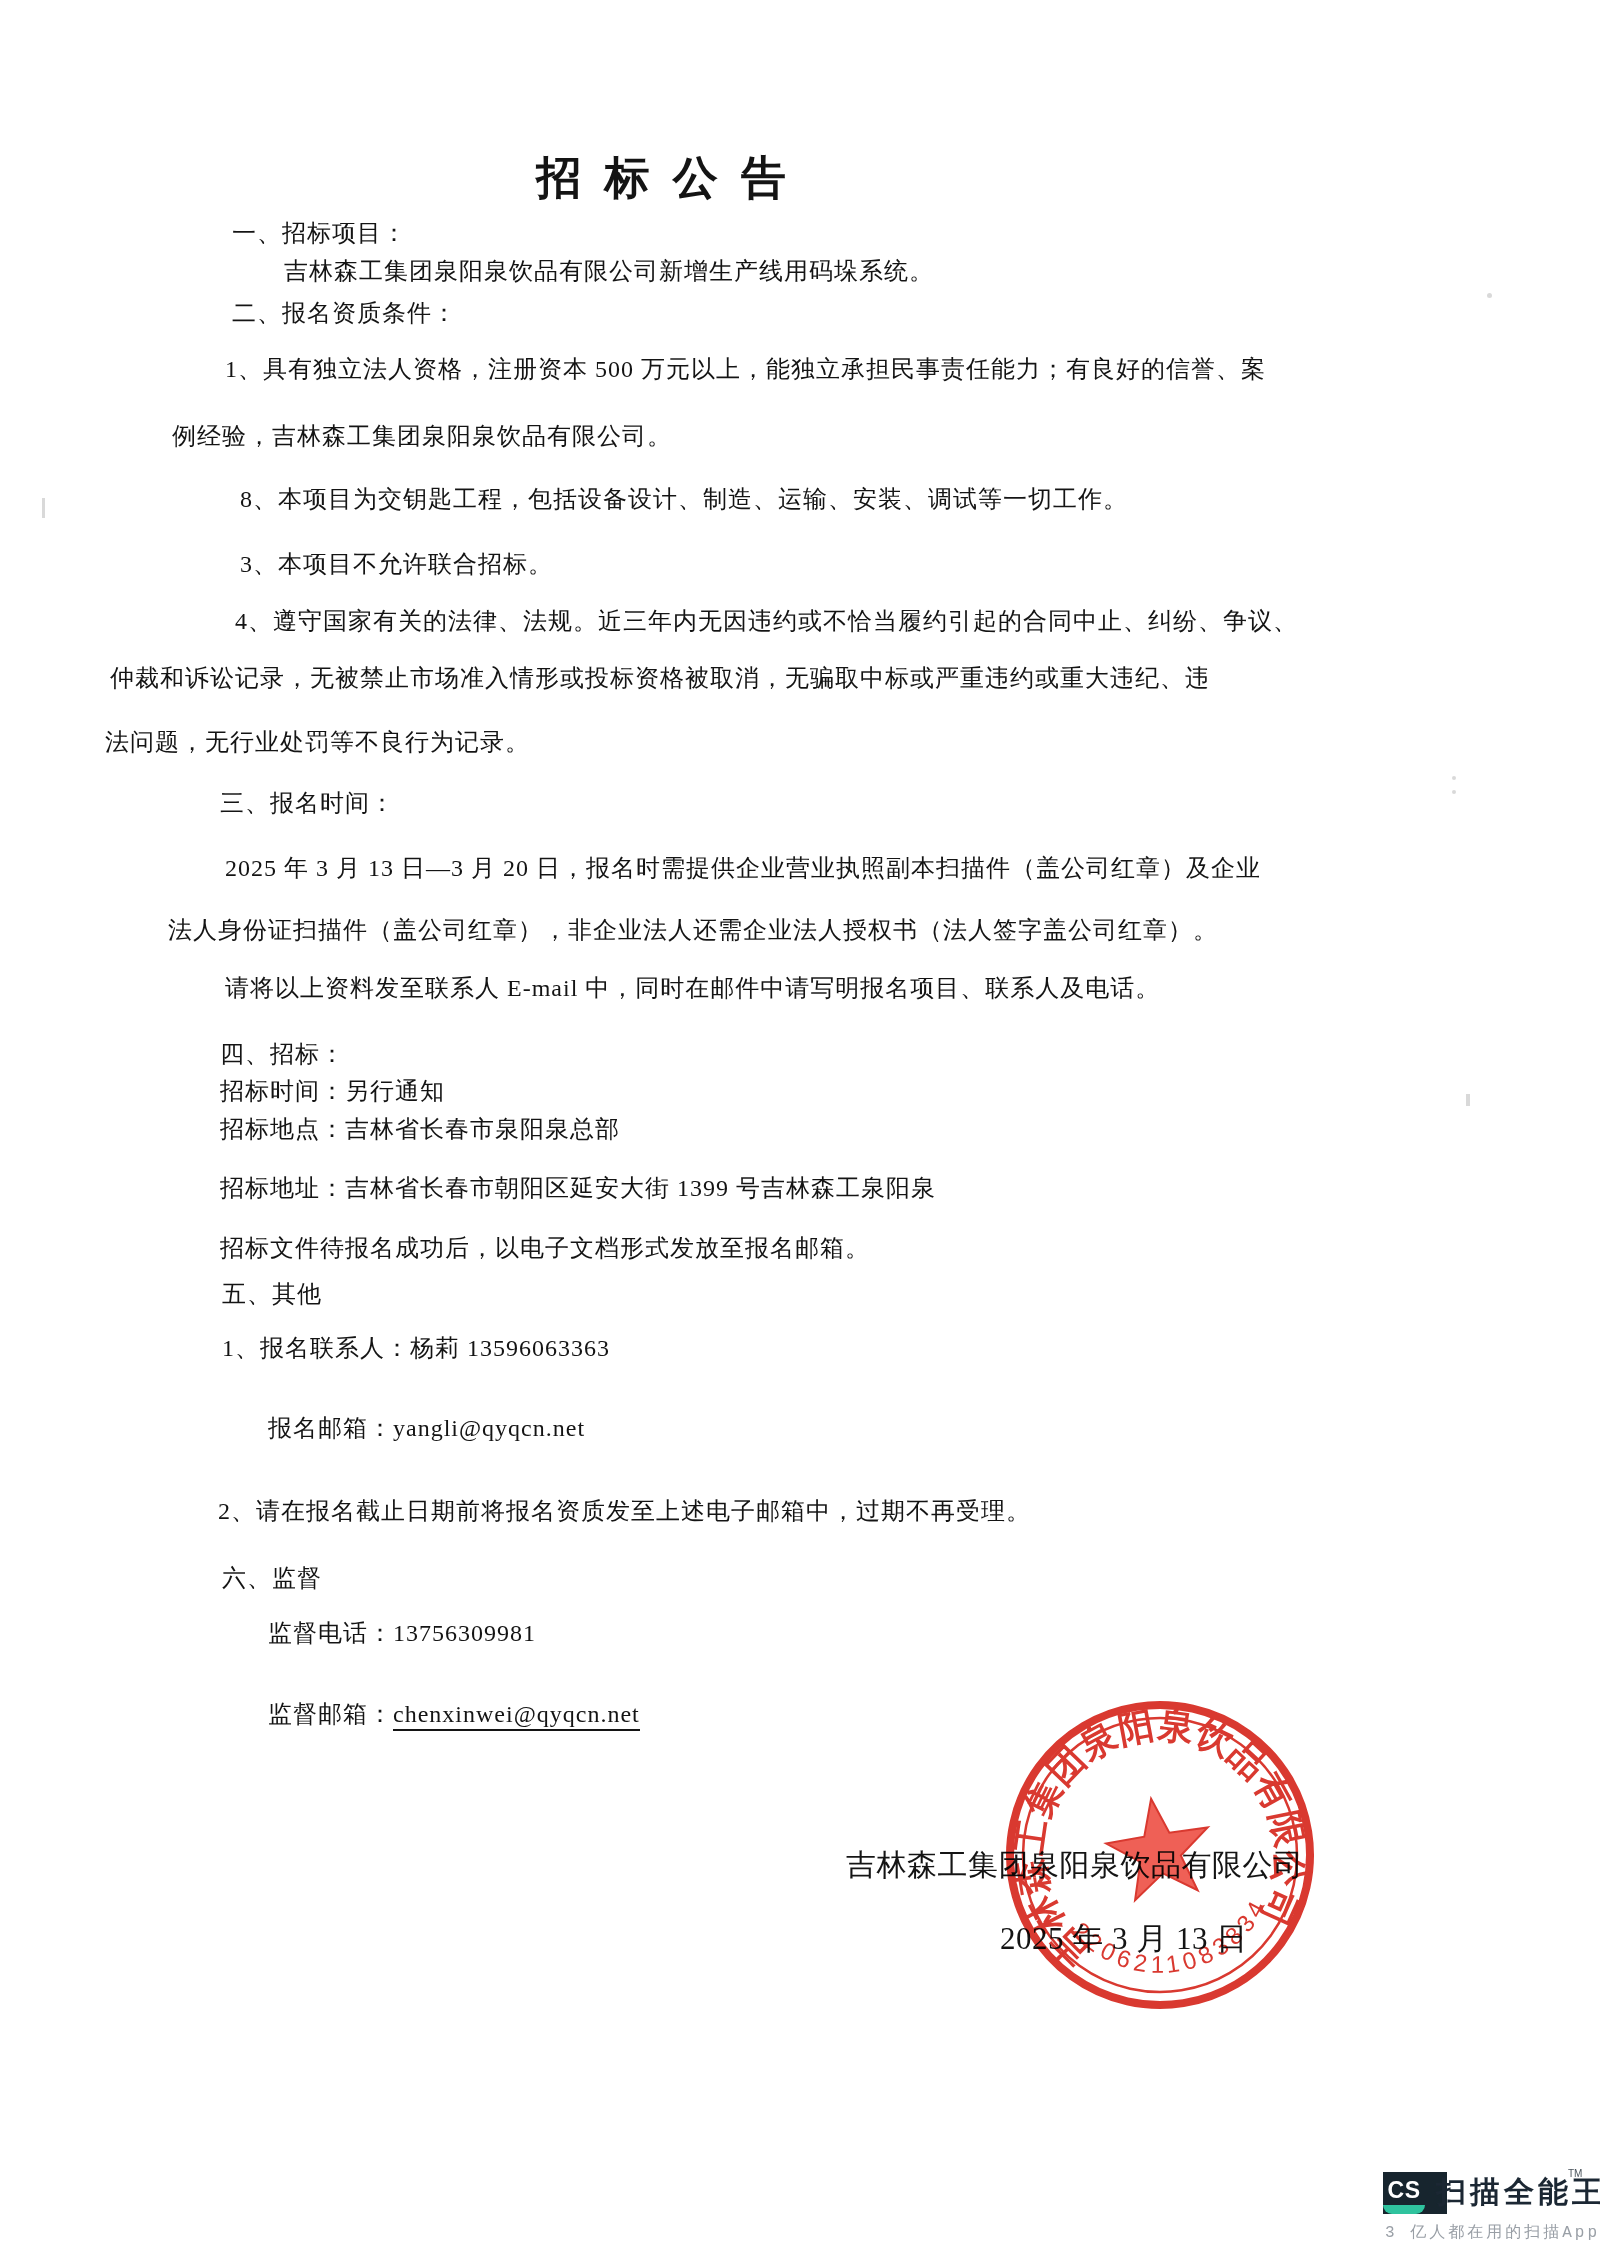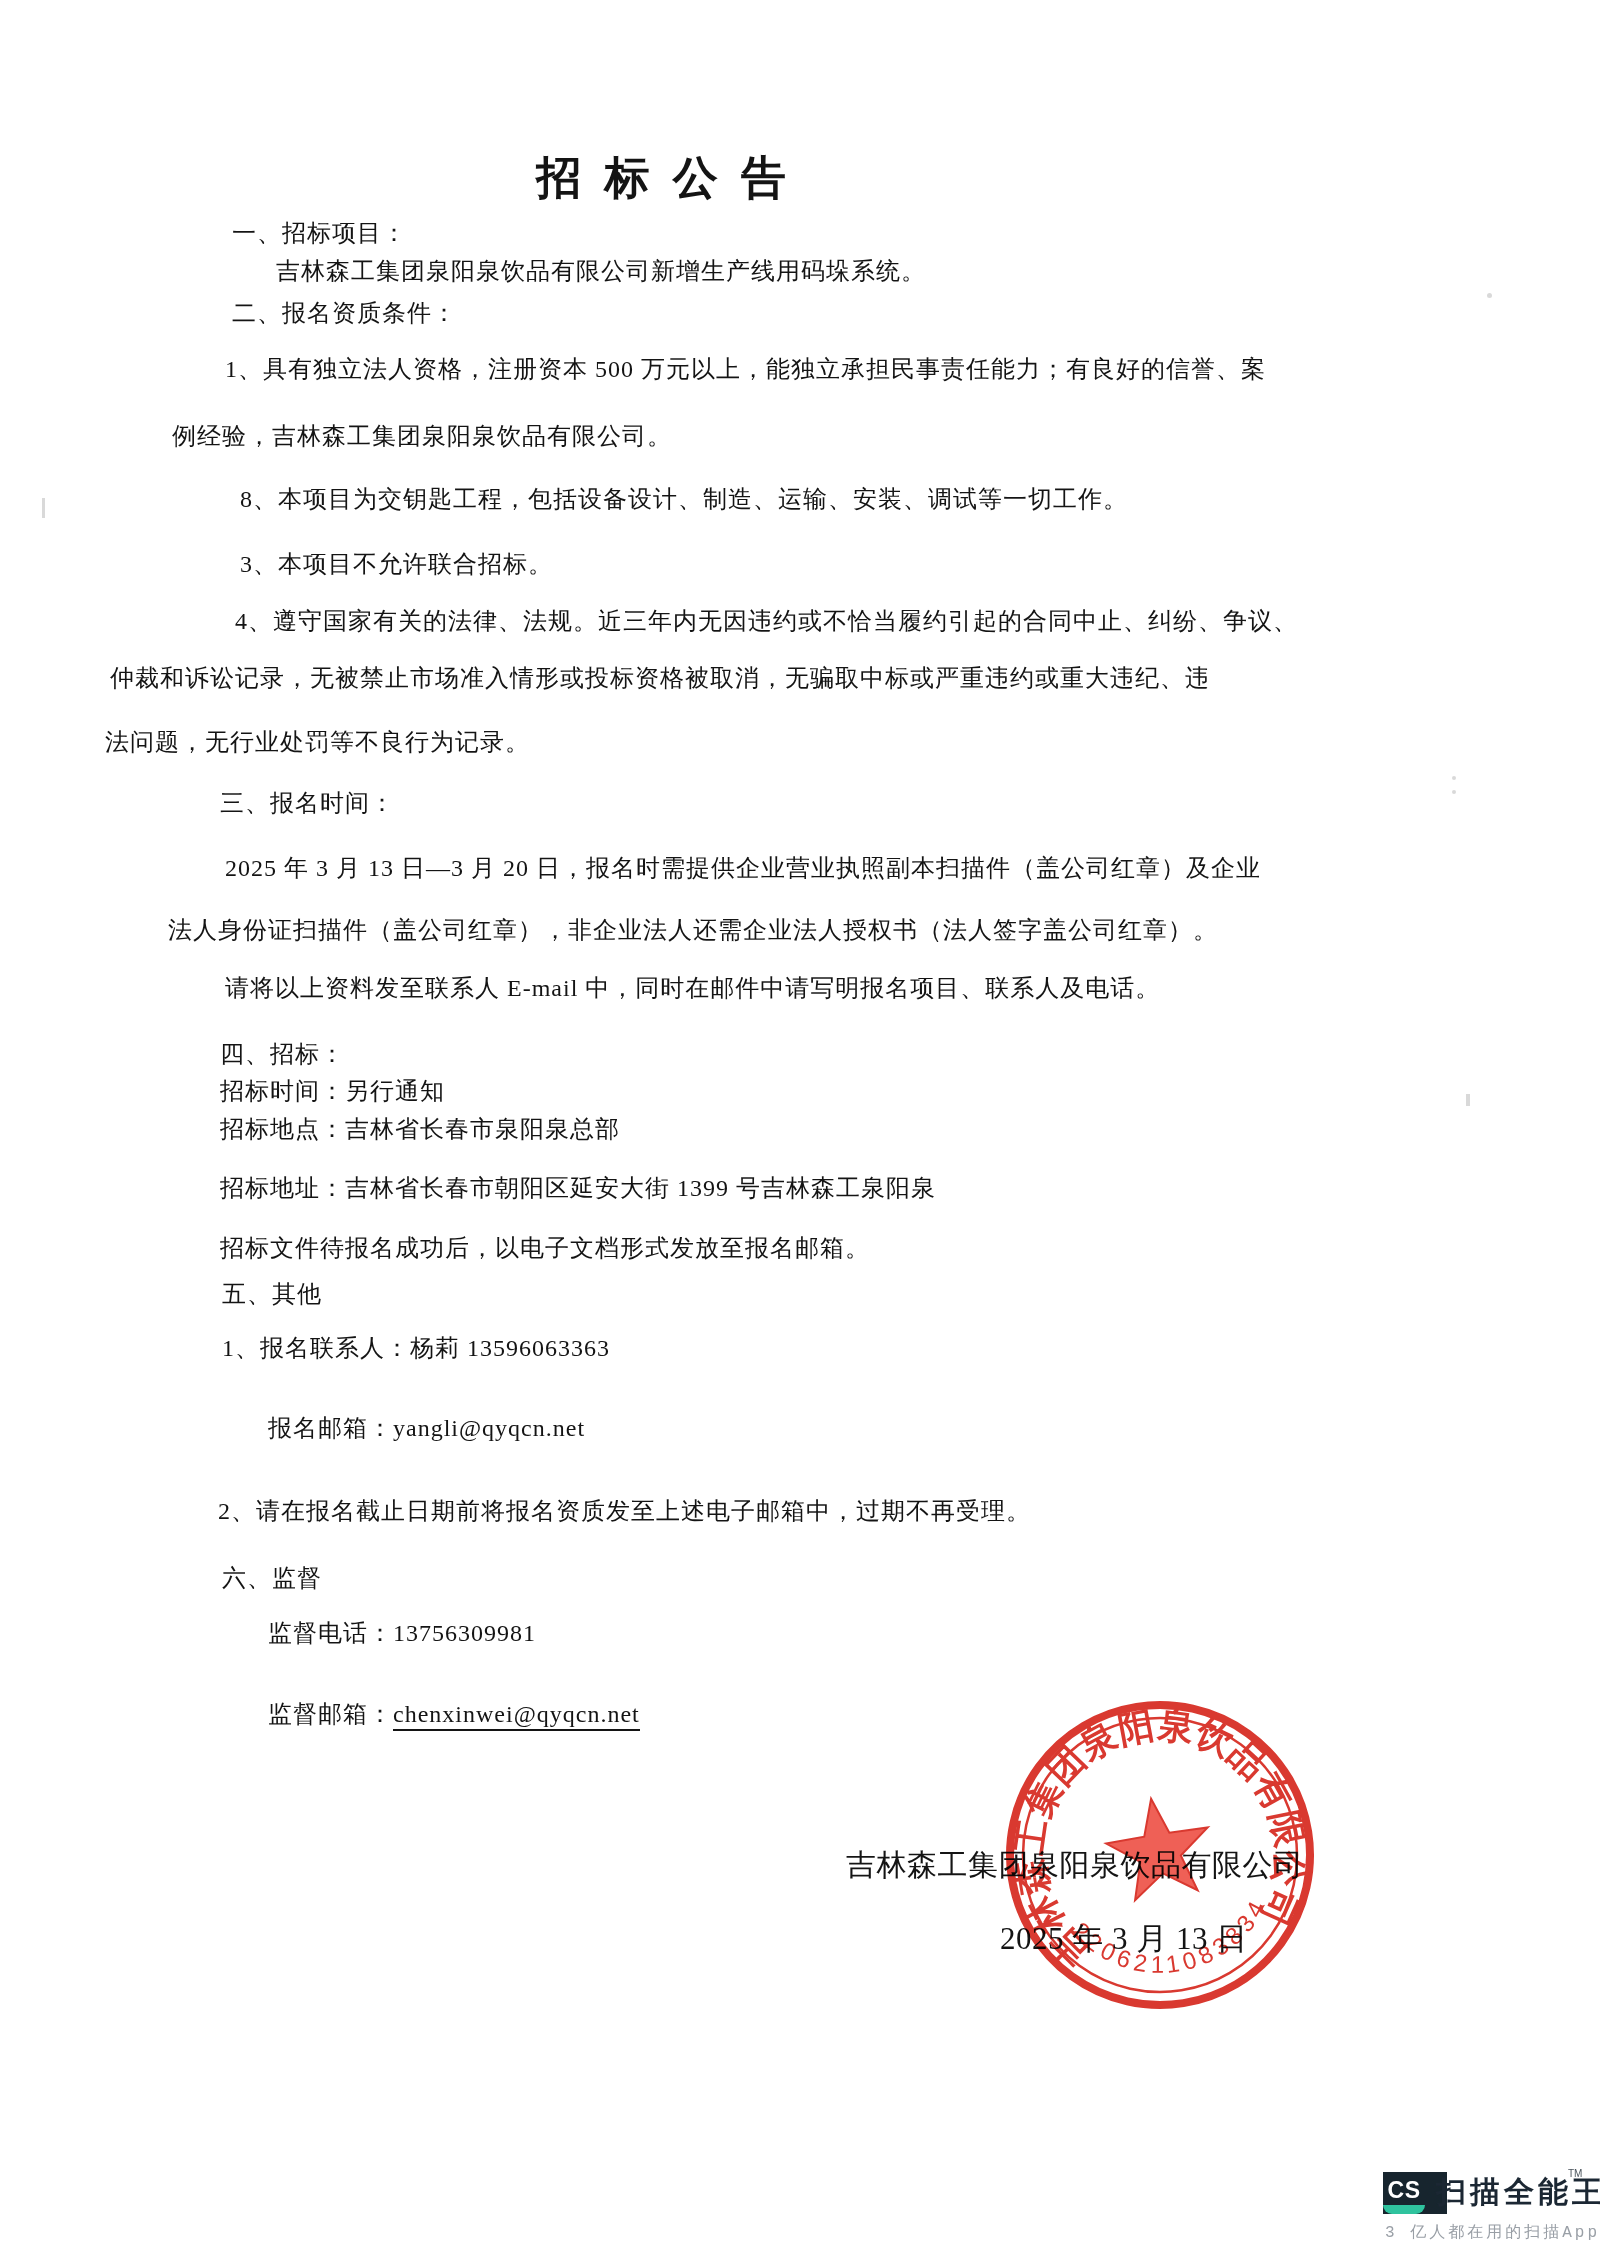--- a/index.html
+++ b/index.html
@@ -80,21 +80,21 @@
   }
 </style>
 </head>
 <body>
 
 <div class="page">
 
   <div class="doc-title">招 标 公 告</div>
 
   <div class="line" style="left:232px;top:220px;">一、招标项目：</div>
-  <div class="line" style="left:276px;top:258px;">吉林森工集团泉阳泉饮品有限公司新增生产线用码垛系统。</div>
+  <div class="line" style="left:284px;top:258px;">吉林森工集团泉阳泉饮品有限公司新增生产线用码垛系统。</div>
 
   <div class="line" style="left:232px;top:300px;">二、报名资质条件：</div>
   <div class="line" style="left:225px;top:356px;">1、具有独立法人资格，注册资本 500 万元以上，能独立承担民事责任能力；有良好的信誉、案</div>
   <div class="line" style="left:172px;top:423px;">例经验，吉林森工集团泉阳泉饮品有限公司。</div>
   <div class="line" style="left:240px;top:486px;">8、本项目为交钥匙工程，包括设备设计、制造、运输、安装、调试等一切工作。</div>
   <div class="line" style="left:240px;top:551px;">3、本项目不允许联合招标。</div>
   <div class="line" style="left:235px;top:608px;">4、遵守国家有关的法律、法规。近三年内无因违约或不恰当履约引起的合同中止、纠纷、争议、</div>
   <div class="line" style="left:110px;top:665px;text-align:center;">仲裁和诉讼记录，无被禁止市场准入情形或投标资格被取消，无骗取中标或严重违约或重大违纪、违</div>
   <div class="line" style="left:105px;top:729px;">法问题，无行业处罚等不良行为记录。</div>
 

